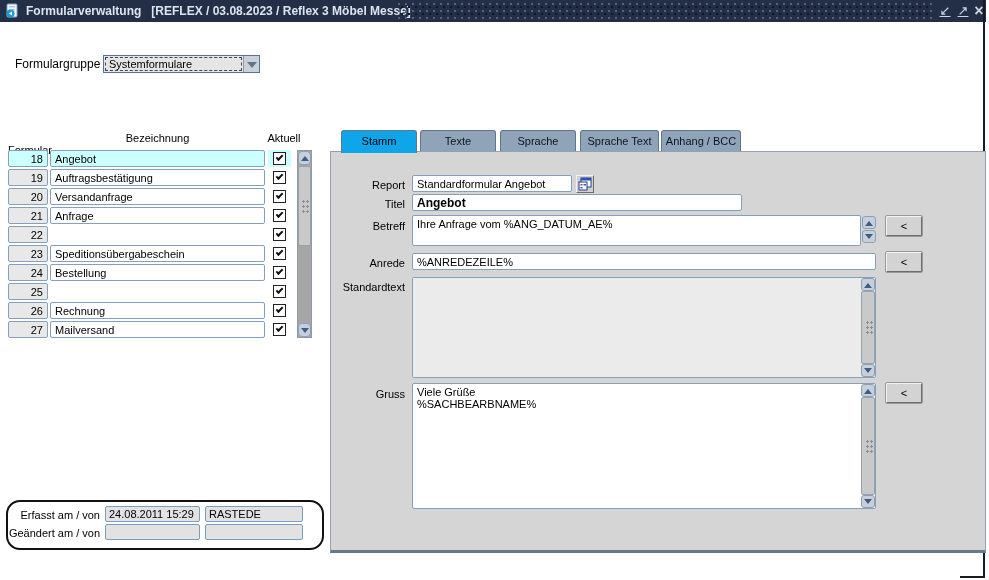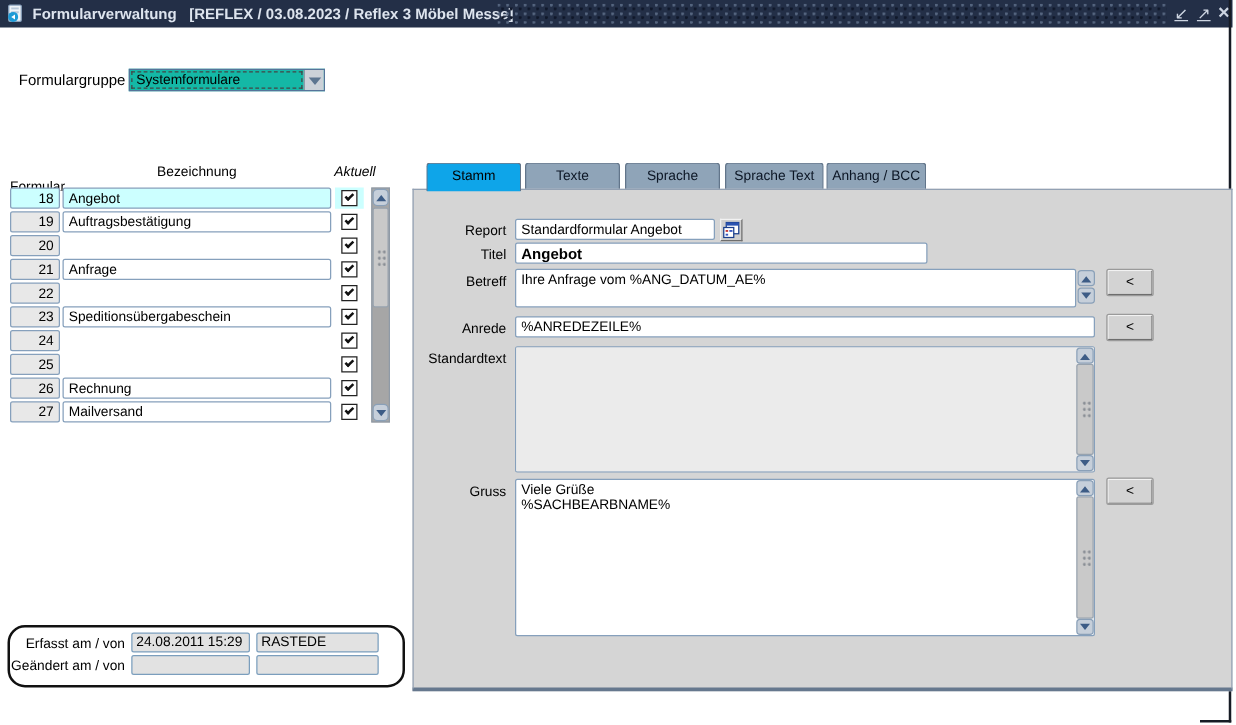--- a/index.html
+++ b/index.html
@@ -21,30 +21,30 @@
       radial-gradient(circle at 1px 1px, #10182a 1px, transparent 1.5px);
     background-size:7px 7px, 7px 7px;
     background-position:0 0, 3px 3px;
   }
   .win-btn { top:0; height:22px; width:18px; color:#cdd5e1; text-align:center; line-height:22px; font-size:13px; cursor:default; }
   .win-btn.close { font-size:16px; font-weight:bold; }
   .arrow-underline { text-decoration:underline; }
 
   
   .fg-label { left:15px; top:57px; font-size:12px; }
-  .dd { left:103px; top:55px; width:157px; height:18px; background:#14b8a6; border:1px solid #56749a; display:flex; }
+  .dd { left:103px; top:55px; width:157px; height:18px; background:#e5e5e5; border:1px solid #56749a; display:flex; }
   .dd-text { flex:1; margin:1px; border:1px dashed #444; padding:0 3px; line-height:12px; font-size:11px; overflow:hidden; white-space:nowrap; }
   .dd-btn { width:16px; background:#ccd1d8; border-left:1px solid #8e9aa8; position:relative; }
   .dd-btn .tri-down { position:absolute; left:3px; top:6px; border-left:5px solid transparent; border-right:5px solid transparent; border-top:6px solid #5d7590; }
 
   
   .hdr { top:132px; font-size:11px; color:#000; }
   .hdr.formular { left:8px; width:48px;margin-top:12px; }
   .hdr.bezeichnung { left:50px; width:215px; text-align:center; }
-  .hdr.aktuell { left:262px; width:44px; text-align:center;font-style:italic; }
+  .hdr.aktuell { left:262px; width:44px; text-align:center; }
   .row { position:absolute; left:0; width:320px; height:17px; }
   .row input { position:absolute; height:17px; border:1px solid #86a0bc; border-radius:2px; font-family:"Liberation Sans",sans-serif; font-size:11px; }
   .row .num { left:8px; width:40px; background:#e8e8e8; text-align:right; padding-right:4px; }
   .row .name { left:50px; width:215px; background:#ffffff; padding-left:4px; }
   .row.selected .num, .row.selected .name { background:#ccffff; }
   .cbcell { position:absolute; left:268px; top:0; width:23px; height:17px; }
   .row.selected .cbcell { background:#ccffff; }
   .cb { position:absolute; left:5px; top:2px; width:13px; height:13px; background:#fff; border:1px solid #222; }
   .tick { position:absolute; left:2px; top:2px; width:7px; height:4px; border-left:2px solid #111; border-bottom:2px solid #111; transform:rotate(-45deg); }
 
@@ -128,20 +128,21 @@
   <input class="num" value="19" style="">
   <input class="name" value="Auftragsbestätigung" style="">
   <span class="cbcell">
       <span class="cb">
         <i class="tick"></i>
       </span>
     </span>
 </div>
 <div class="row" style="top:188px">
   <input class="num" value="20" style="">
+  <input class="name" value="Versandanfrage" style="">
   <span class="cbcell">
       <span class="cb">
         <i class="tick"></i>
       </span>
     </span>
 </div>
 <div class="row" style="top:207px">
   <input class="num" value="21" style="">
   <input class="name" value="Anfrage" style="">
   <span class="cbcell">
@@ -162,20 +163,21 @@
   <input class="num" value="23" style="">
   <input class="name" value="Speditionsübergabeschein" style="">
   <span class="cbcell">
       <span class="cb">
         <i class="tick"></i>
       </span>
     </span>
 </div>
 <div class="row" style="top:264px">
   <input class="num" value="24" style="">
+  <input class="name" value="Bestellung" style="">
   <span class="cbcell">
       <span class="cb">
         <i class="tick"></i>
       </span>
     </span>
 </div>
 <div class="row" style="top:283px">
   <input class="num" value="25" style="">
   <span class="cbcell">
       <span class="cb">

